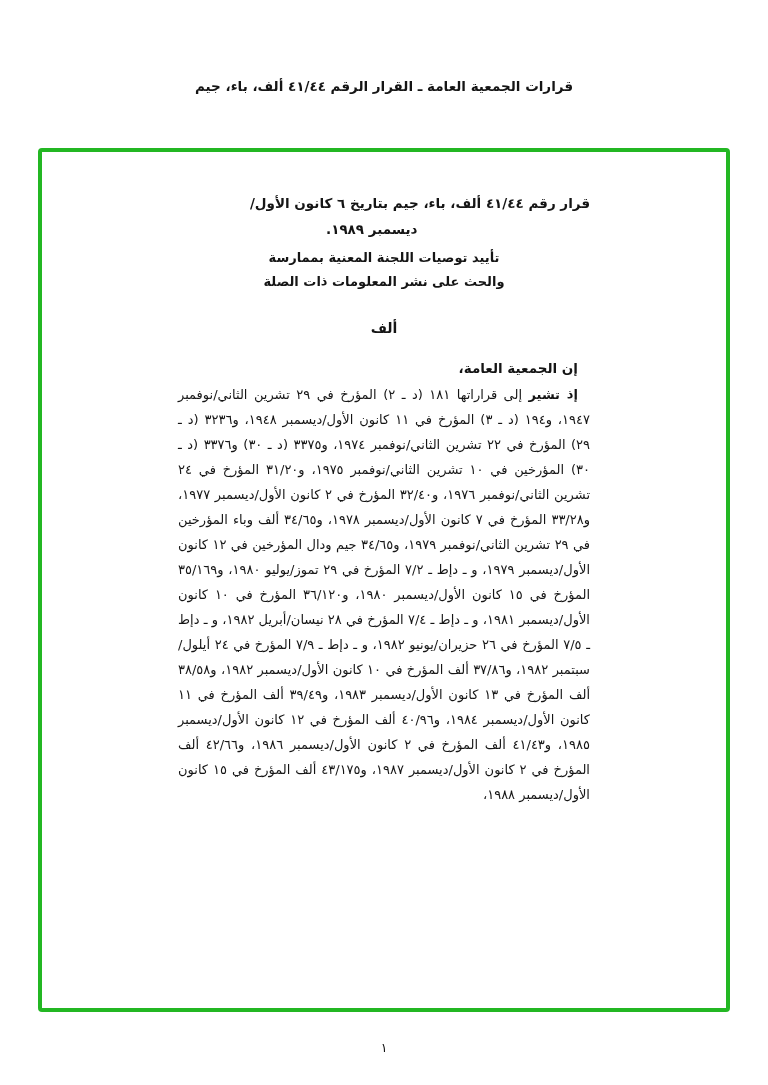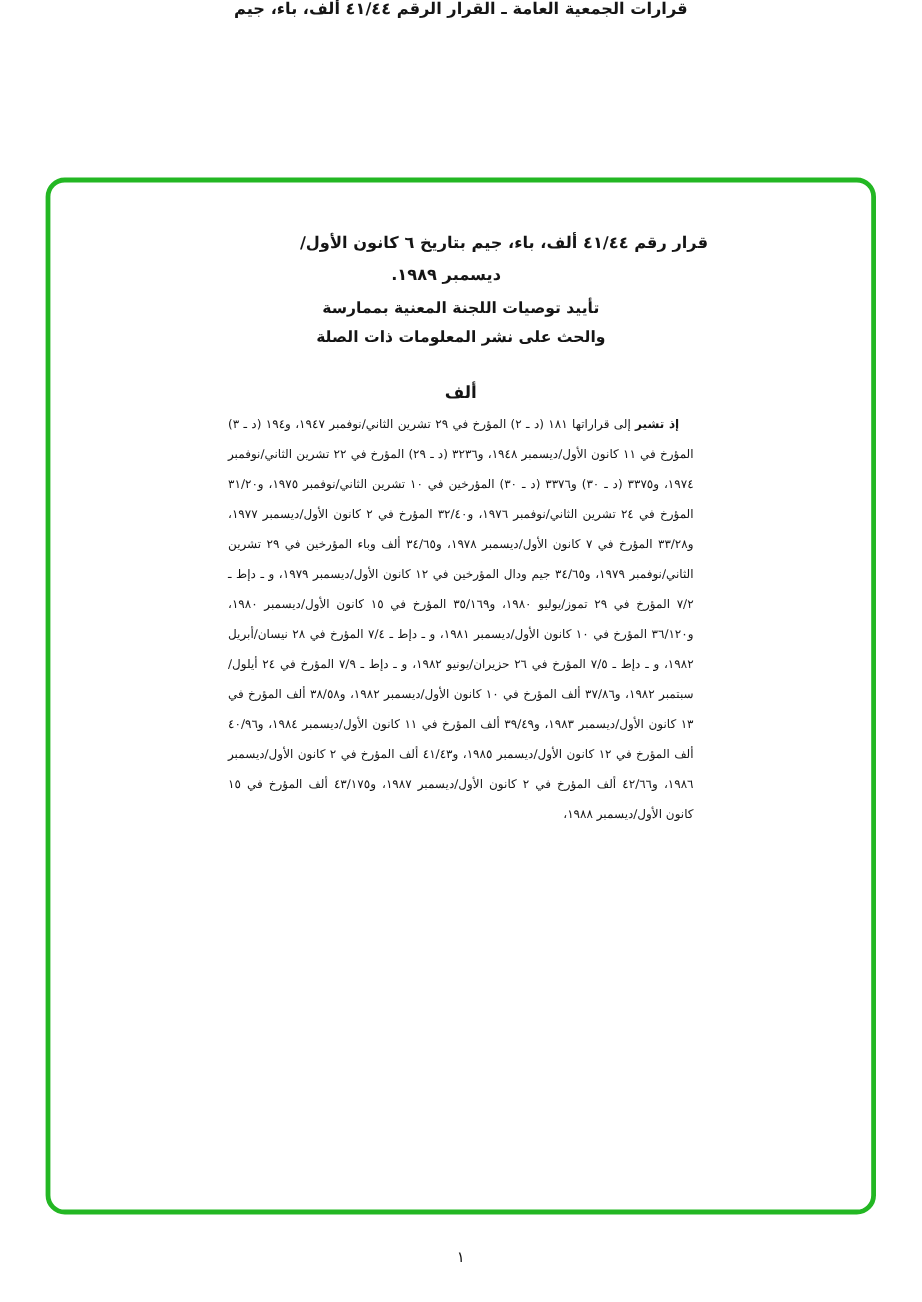--- a/index.html
+++ b/index.html
@@ -5,21 +5,21 @@
   html,body{margin:0;padding:0;background:#ffffff;}
   .page{
     position:relative;
     width:768px;
     height:1085px;
     background:#ffffff;
     font-family:"DejaVu Sans", sans-serif;
     color:#151515;
     overflow:hidden;
   }
-  .page-header{text-align:center;}
+  .page-header{padding-top:78px;text-align:center;}
   .header-title{
     direction:rtl;
     font-size:13.5px;
     font-weight:bold;
     letter-spacing:0;
   }
   .source-line{
     direction:rtl;
     margin-top:9px;
     font-size:9.5px;
@@ -27,21 +27,21 @@
     color:#222;
   }
   .green-box{
     position:absolute;
     left:38px;
     top:148px;
     width:692px;
     height:864px;
     box-sizing:border-box;
     border:4px solid var(--box-border,#23b723);
-    border-radius:16px;
+    border-radius:4px;
     background:#ffffff;
   }
   .content{
     direction:rtl;
     width:412px;
     margin:38px auto 0;
     font-size:14px;
   }
   .res-heading{
     width:264px;            
@@ -64,24 +64,24 @@
     font-weight:bold;
     font-size:14px;
   }
   .opening{
     margin-top:24px;
     font-weight:bold;
     font-size:13.5px;
     text-indent:12px;
   }
   .body-par{
-    margin:6px 12px 0;
+    margin:6px 0 0;
     text-align:justify;
     text-indent:12px;
-    font-size:10px;
+    font-size:13px;
     line-height:25px;
   }
   .body-lead{font-weight:bold;}
   .page-number{
     position:absolute;
     left:0;right:0;
     bottom:30px;
     text-align:center;
     font-size:12.5px;
     color:#111;
@@ -104,20 +104,21 @@
         <div class="rh2">ديسمبر ١٩٨٩.</div>
       </div>
 
       <div class="res-title">
         <div>تأييد توصيات اللجنة المعنية بممارسة</div>
         <div>والحث على نشر المعلومات ذات الصلة</div>
       </div>
 
       <div class="section-letter">ألف</div>
 
+      <div class="opening">إن الجمعية العامة،</div>
 
       <p class="body-par"><span class="body-lead">إذ تشير</span><span> إلى قراراتها ١٨١ (د ـ ٢) المؤرخ في ٢٩ تشرين الثاني/نوفمبر ١٩٤٧، و١٩٤ (د ـ ٣) المؤرخ في ١١ كانون الأول/ديسمبر ١٩٤٨، و٣٢٣٦ (د ـ ٢٩) المؤرخ في ٢٢ تشرين الثاني/نوفمبر ١٩٧٤، و٣٣٧٥ (د ـ ٣٠) و٣٣٧٦ (د ـ ٣٠) المؤرخين في ١٠ تشرين الثاني/نوفمبر ١٩٧٥، و٣١/٢٠ المؤرخ في ٢٤ تشرين الثاني/نوفمبر ١٩٧٦، و٣٢/٤٠ المؤرخ في ٢ كانون الأول/ديسمبر ١٩٧٧، و٣٣/٢٨ المؤرخ في ٧ كانون الأول/ديسمبر ١٩٧٨، و٣٤/٦٥ ألف وباء المؤرخين في ٢٩ تشرين الثاني/نوفمبر ١٩٧٩، و٣٤/٦٥ جيم ودال المؤرخين في ١٢ كانون الأول/ديسمبر ١٩٧٩، و ـ دإط ـ ٧/٢ المؤرخ في ٢٩ تموز/يوليو ١٩٨٠، و٣٥/١٦٩ المؤرخ في ١٥ كانون الأول/ديسمبر ١٩٨٠، و٣٦/١٢٠ المؤرخ في ١٠ كانون الأول/ديسمبر ١٩٨١، و ـ دإط ـ ٧/٤ المؤرخ في ٢٨ نيسان/أبريل ١٩٨٢، و ـ دإط ـ ٧/٥ المؤرخ في ٢٦ حزيران/يونيو ١٩٨٢، و ـ دإط ـ ٧/٩ المؤرخ في ٢٤ أيلول/سبتمبر ١٩٨٢، و٣٧/٨٦ ألف المؤرخ في ١٠ كانون الأول/ديسمبر ١٩٨٢، و٣٨/٥٨ ألف المؤرخ في ١٣ كانون الأول/ديسمبر ١٩٨٣، و٣٩/٤٩ ألف المؤرخ في ١١ كانون الأول/ديسمبر ١٩٨٤، و٤٠/٩٦ ألف المؤرخ في ١٢ كانون الأول/ديسمبر ١٩٨٥، و٤١/٤٣ ألف المؤرخ في ٢ كانون الأول/ديسمبر ١٩٨٦، و٤٢/٦٦ ألف المؤرخ في ٢ كانون الأول/ديسمبر ١٩٨٧، و٤٣/١٧٥ ألف المؤرخ في ١٥ كانون الأول/ديسمبر ١٩٨٨،</span></p>
 
     </div>
   </div>
 
   <div class="page-number">١</div>
 
 </div>
 

